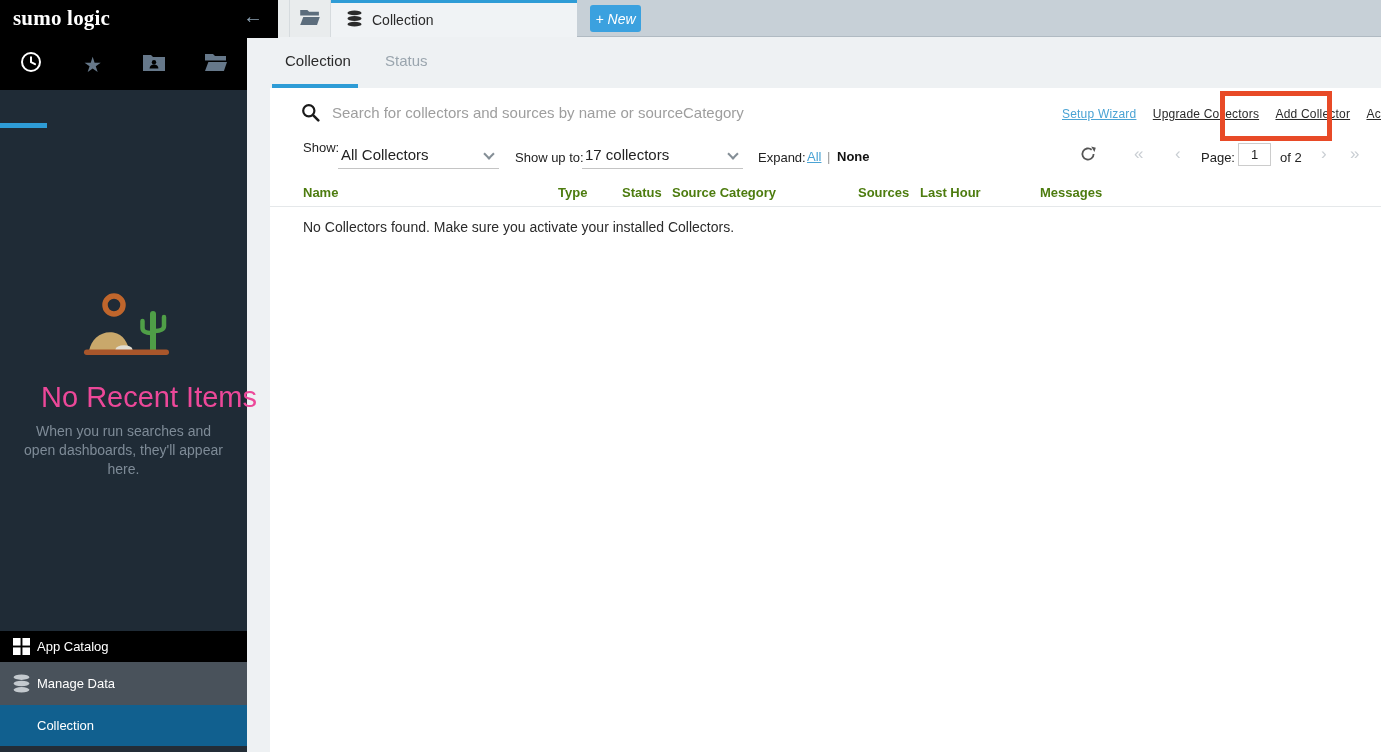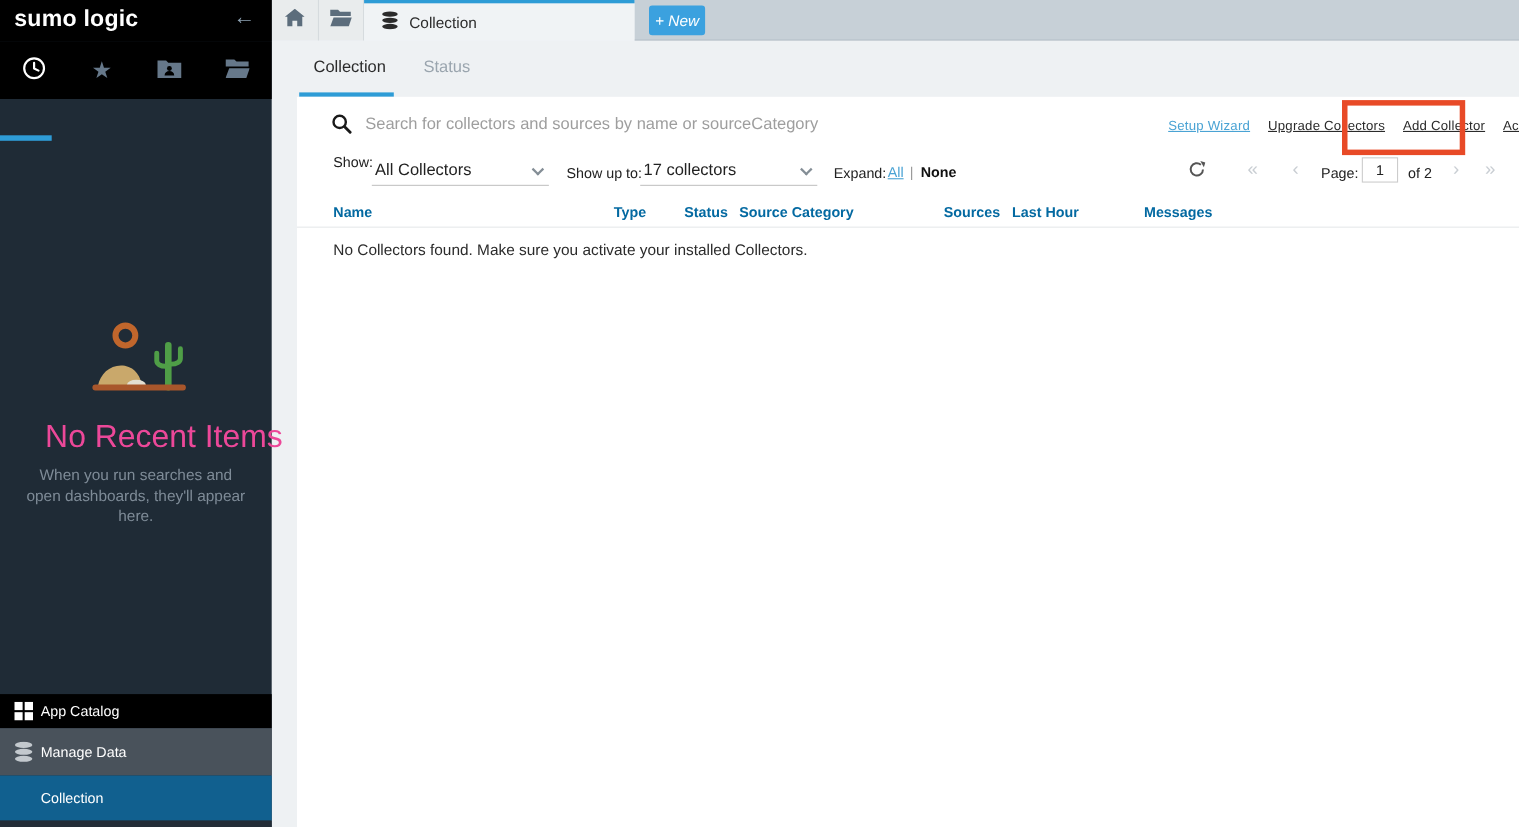--- a/index.html
+++ b/index.html
@@ -3,21 +3,21 @@
 <meta charset="utf-8">
 <style>
   * { box-sizing: border-box; }
   html,body { margin:0; padding:0; }
   body {
     width:1381px; height:752px; overflow:hidden; position:relative;
     font-family:"Liberation Sans", sans-serif; background:#eef1f3;
   }
   
   #sidebar { position:absolute; left:0; top:0; width:247px; height:752px; background:#1f2b36; z-index:5; }
-  .sb-header { position:absolute; left:0; top:0; width:247px; height:38px; background:#000; }
+  .sb-header { position:absolute; left:0; top:0; width:278px; height:38px; background:#000;font-family:Liberation Serif, serif; }
   .logo { position:absolute; left:13px; top:6px; font-size:21px; font-weight:bold; color:#fff; letter-spacing:.2px; }
   .back-arrow { position:absolute; right:15px; top:5px; color:#8ea3b4; font-size:20px; cursor:pointer; }
   .sb-icons { position:absolute; left:0; top:38px; width:247px; height:52px; background:#000; display:flex; }
   .sb-icon-slot { flex:1; display:flex; align-items:center; justify-content:center; position:relative; cursor:pointer; }
   .star-glyph { font-size:21px; color:#66788a; line-height:1; }
   .sb-active-bar { position:absolute; left:0; top:85px; width:47px; height:5px; background:#2e9cd6; }
   .recent-row { position:absolute; left:13px; top:104px; width:221px; height:33px; border-bottom:1px solid #515e69; cursor:pointer; }
   .recent-label { position:absolute; left:0; top:8px; font-size:15px; color:#dfe5ea; }
   .chev { display:inline-block; width:8px; height:8px; border-right:2px solid #7e8a95; border-bottom:2px solid #7e8a95; transform:rotate(45deg); }
   .recent-chev { position:absolute; right:4px; top:10px; }
@@ -72,21 +72,21 @@
   .pg-arrow { position:absolute; top:56px; font-size:17px; color:#c9ced3; cursor:pointer; }
   #pg-first { left:864px; }
   #pg-prev  { left:905px; }
   #pg-next  { left:1051px; }
   #pg-last  { left:1080px; }
   #lbl-pagenum { left:931px; top:62px; }
   .pg-input { position:absolute; left:968px; top:55px; width:33px; height:23px; border:1px solid #ccc; text-align:center; font-size:13px; color:#222; font-family:"Liberation Sans",sans-serif; outline:none; }
   #lbl-of { left:1010px; top:62px; }
 
   .thead { position:absolute; left:0; top:95px; width:1111px; height:24px; border-bottom:1px solid #e5e8ea; }
-  .th { position:absolute; top:2px; font-size:13px; font-weight:bold; color:#0369a1; cursor:pointer; }
+  .th { position:absolute; top:2px; font-size:13px; font-weight:bold; color:#4d7c0f; cursor:pointer; }
   .th0 { left:33px; } .th1 { left:288px; } .th2 { left:352px; } .th3 { left:402px; }
   .th4 { left:588px; } .th5 { left:650px; } .th6 { left:770px; }
   .empty-msg { position:absolute; left:33px; top:131px; font-size:14px; color:#2b2b2b; }
 
   
   #annotation { position:absolute; left:1220px; top:91px; width:112px; height:50px; border:5px solid #e84a27; z-index:60; }
 </style>
 </head>
 <body>
 

